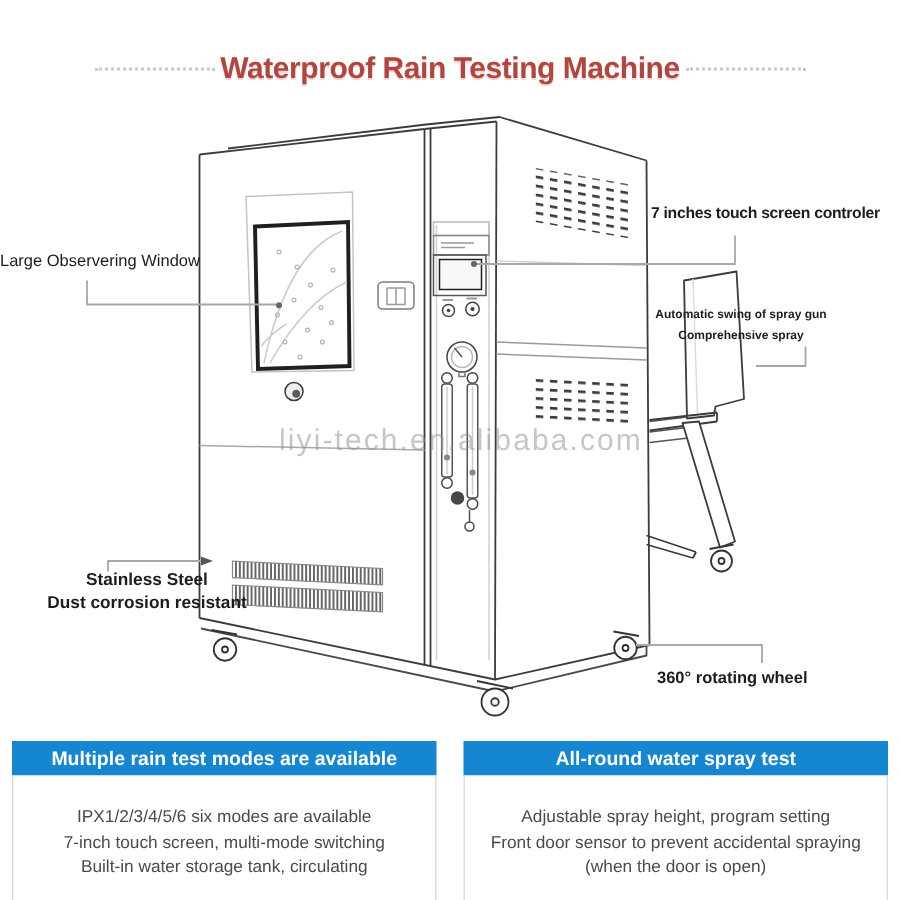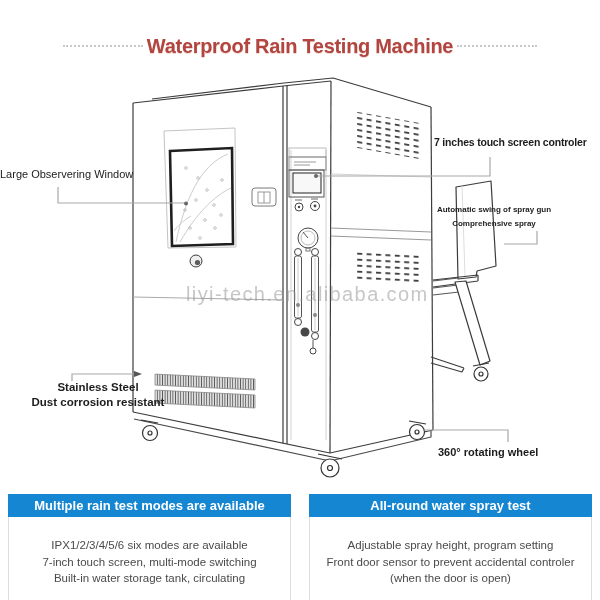--- a/index.html
+++ b/index.html
@@ -224,19 +224,19 @@
       <div class="info-body">
         <div>IPX1/2/3/4/5/6 six modes are available</div>
         <div>7-inch touch screen, multi-mode switching</div>
         <div>Built-in water storage tank, circulating</div>
       </div>
     </div>
     <div class="info-box">
       <div class="info-header">All-round water spray test</div>
       <div class="info-body">
         <div>Adjustable spray height, program setting</div>
-        <div>Front door sensor to prevent accidental controler</div>
+        <div>Front door sensor to prevent accidental spraying</div>
         <div>(when the door is open)</div>
       </div>
     </div>
   </div>
 
 </div>
 
 </body></html>

